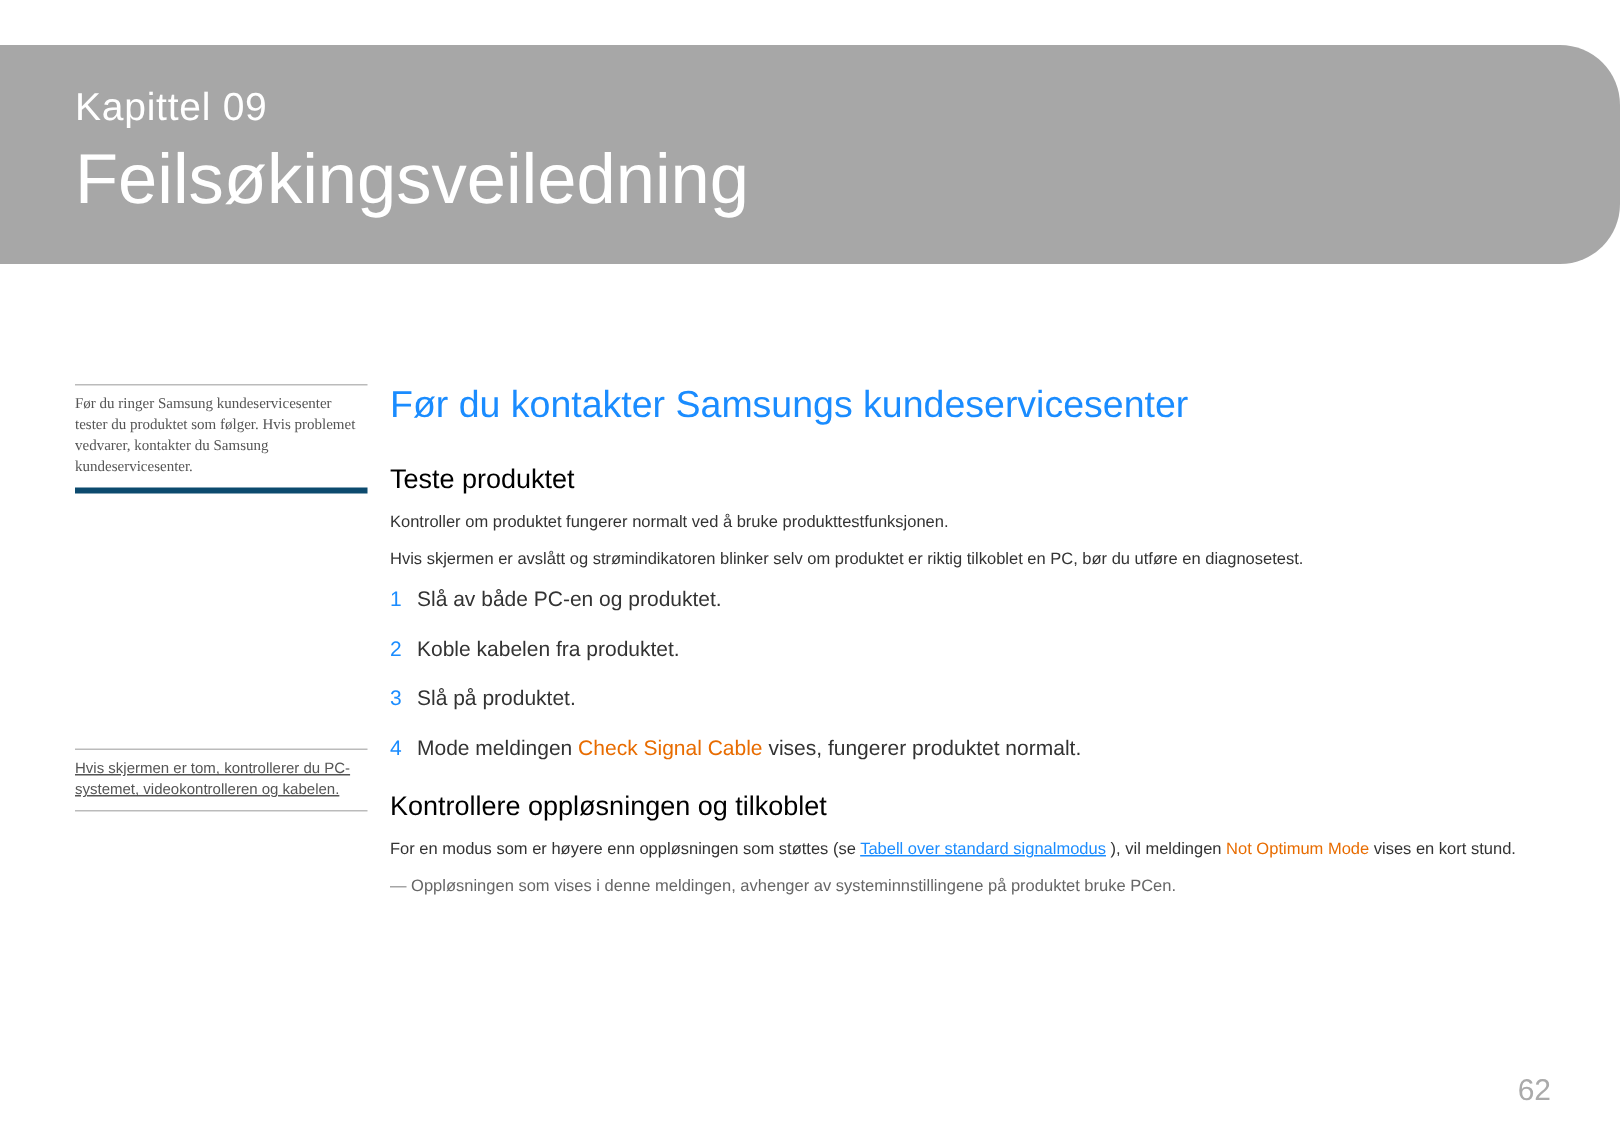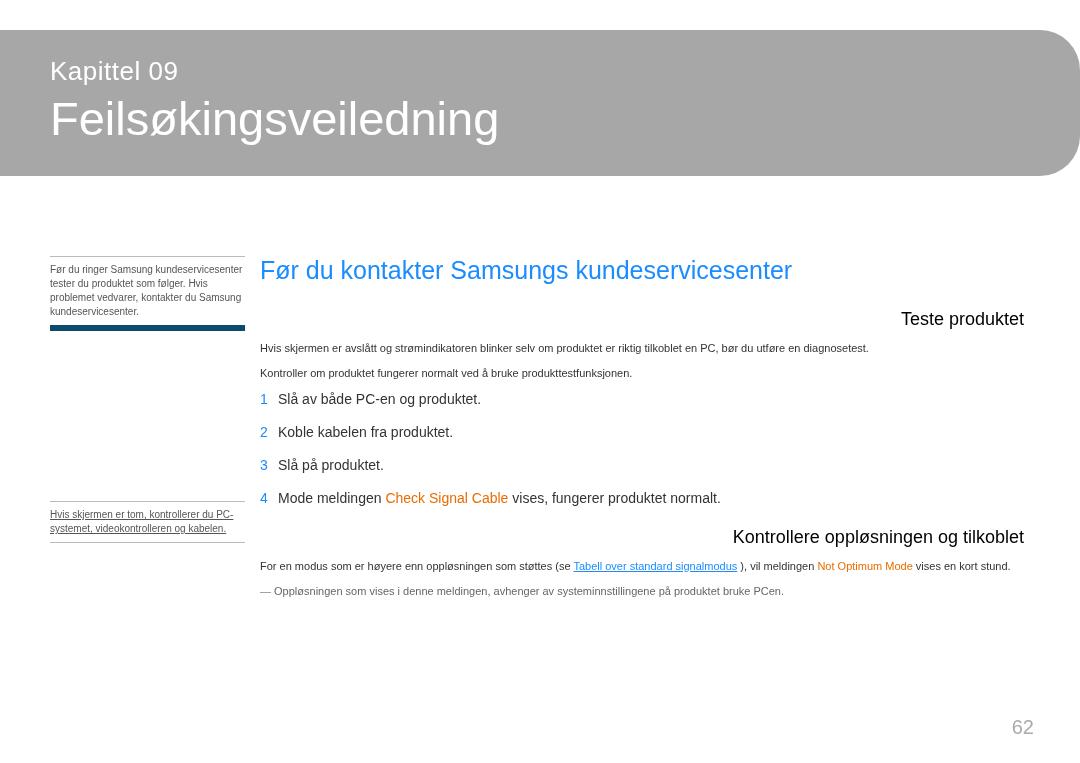--- a/index.html
+++ b/index.html
@@ -8,21 +8,21 @@
     background: #fff;
     width: 1080px;
     height: 763px;
     position: relative;
     color: #333;
   }
   .page {
     position: relative;
     width: 1080px;
     height: 763px;
-    padding: 30px 56px 50px 40px;
+    padding: 30px 40px 50px 40px;
   }
   .header-band {
     position: relative;
     background: #a7a7a7;
     border-top-right-radius: 40px;
     border-bottom-right-radius: 40px;
     padding: 26px 40px 30px 10px;
     margin-left: -40px;
     margin-right: 0;
     width: 1080px;
@@ -49,22 +49,23 @@
     position: absolute;
     left: 0;
     width: 195px;
     font-size: 10px;
     color: #555;
     line-height: 1.4;
   }
   .sidebar-note {
     padding: 6px 0 6px 0;
     border-top: 1px solid #bbb;
-    border-bottom: 6px solid #0c4a6e;
+    border-bottom: 4px solid #0c4a6e;
     margin-bottom: 8px;
+    font-family: Liberation Serif, serif;
   }
   .sidebar-note2 {
     padding: 6px 0 6px 0;
     border-top: 1px solid #bbb;
     border-bottom: 1px solid #bbb;
     text-decoration: underline;
   }
   .main {
     margin-left: 210px;
   }
@@ -74,21 +75,20 @@
     font-weight: 500;
     margin-bottom: 24px;
     margin-left: 0;
   }
   h2.sub-title {
     color: #000;
     font-size: 18px;
     font-weight: 500;
     margin-top: 18px;
     margin-bottom: 10px;
-    text-align: right;
   }
   p.body-text {
     font-size: 11px;
     color: #333;
     margin-bottom: 8px;
     line-height: 1.5;
   }
   .steps {
     margin-top: 8px;
   }
@@ -147,22 +147,22 @@
       <div class="sidebar-note">Før du ringer Samsung kundeservicesenter tester du produktet som følger. Hvis problemet vedvarer, kontakter du Samsung kundeservicesenter.</div>
       <div class="sidebar-group-2">
         <div class="sidebar-note2">Hvis skjermen er tom, kontrollerer du PC-systemet, videokontrolleren og kabelen.</div>
       </div>
     </div>
 
     <div class="main">
       <h1 class="section-title">Før du kontakter Samsungs kundeservicesenter</h1>
 
       <h2 class="sub-title">Teste produktet</h2>
+      <p class="body-text">Kontroller om produktet fungerer normalt ved å bruke produkttestfunksjonen.</p>
       <p class="body-text">Hvis skjermen er avslått og strømindikatoren blinker selv om produktet er riktig tilkoblet en PC, bør du utføre en diagnosetest.</p>
-      <p class="body-text">Kontroller om produktet fungerer normalt ved å bruke produkttestfunksjonen.</p>
 
       <div class="steps">
         <div class="step-row">
           <div class="step-num">1</div>
           <div class="step-text">Slå av både PC-en og produktet.</div>
         </div>
         <div class="step-row">
           <div class="step-num">2</div>
           <div class="step-text">Koble kabelen fra produktet.</div>
         </div>

